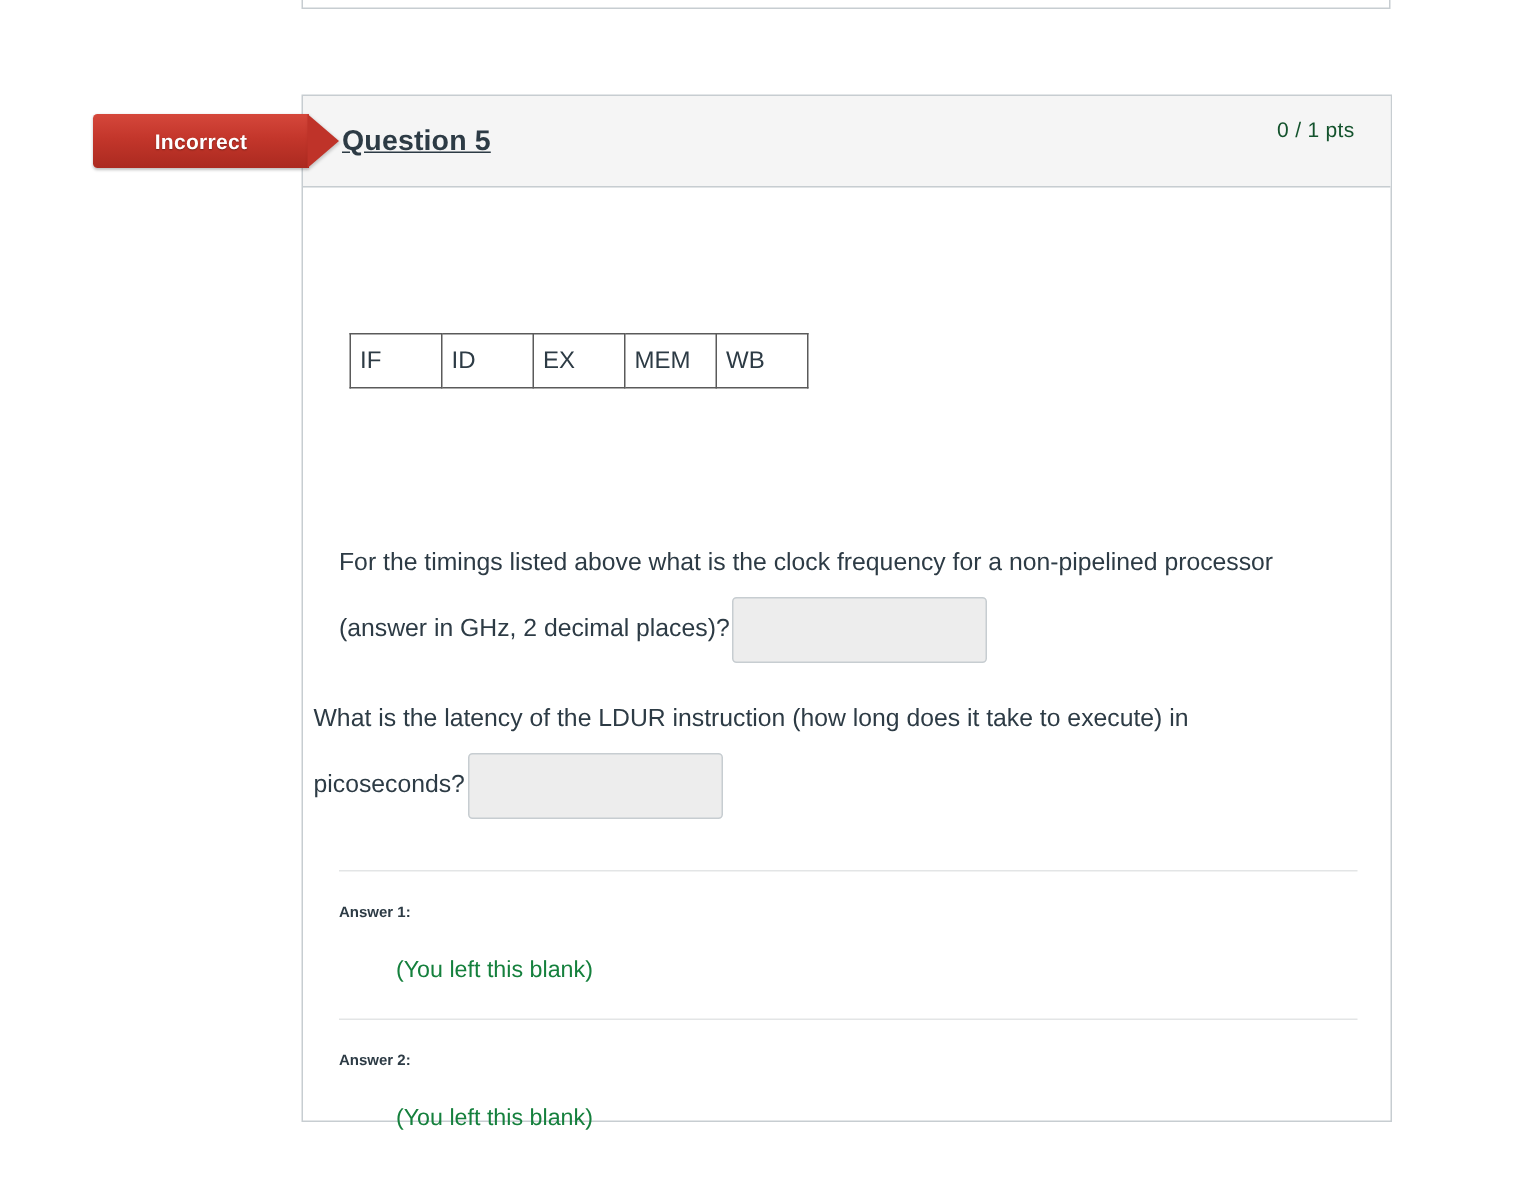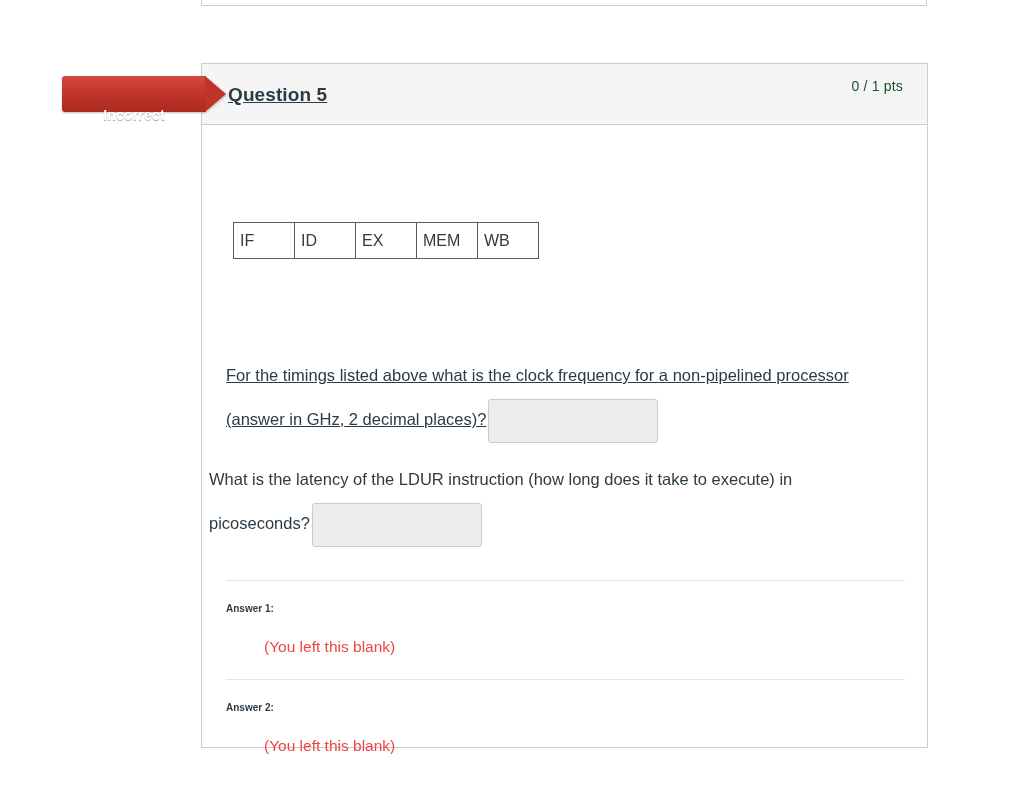--- a/index.html
+++ b/index.html
@@ -103,21 +103,20 @@
     top: 0;
     width: 144px;
     height: 36px;
     line-height: 36px;
     text-align: center;
     color: #ffffff;
     font-size: 14px;
     font-weight: bold;
     text-shadow: 0 1px 1px rgba(0,0,0,0.35);
     letter-spacing: 0.2px;
-    margin-top: 21px;
   }
 
   
   .question-body {
     position: relative;
     padding: 0;
   }
 
   
   .timing-table {
@@ -139,21 +138,21 @@
   }
   .timing-table td.hdr { min-width: 48px; margin-left: 39px; }
 
   
   .prompt {
     position: absolute;
     font-size: 16.5px;
     line-height: 44px;
     color: #2d3b45;
   }
-  .prompt-1 { left: 24px; top: 228px; width: 680px; text-decoration: underline; }
+  .prompt-1 { left: 24px; top: 228px; width: 680px; }
   .prompt-2 { left: 7px; top: 332px; width: 680px; }
 
   .answer-input {
     display: inline-block;
     vertical-align: middle;
     width: 170px;
     height: 44px;
     background: #ededed;
     border: 1px solid #c7cdd1;
     border-radius: 3px;
@@ -179,21 +178,21 @@
   }
   .answer-label {
     font-size: 10px;
     font-weight: bold;
     color: #2d3b45;
     padding: 18px 0 0 0;
     line-height: 20px;
   }
   .answer-value {
     font-size: 15.5px;
-    color: #ef4444;
+    color: #15803d;
     padding: 18px 0 22px 38px;
     line-height: 20px;
   }
 </style>
 </head>
 <body>
 
 <div class="prev-question-box"></div>
 
 <div class="question-box">

